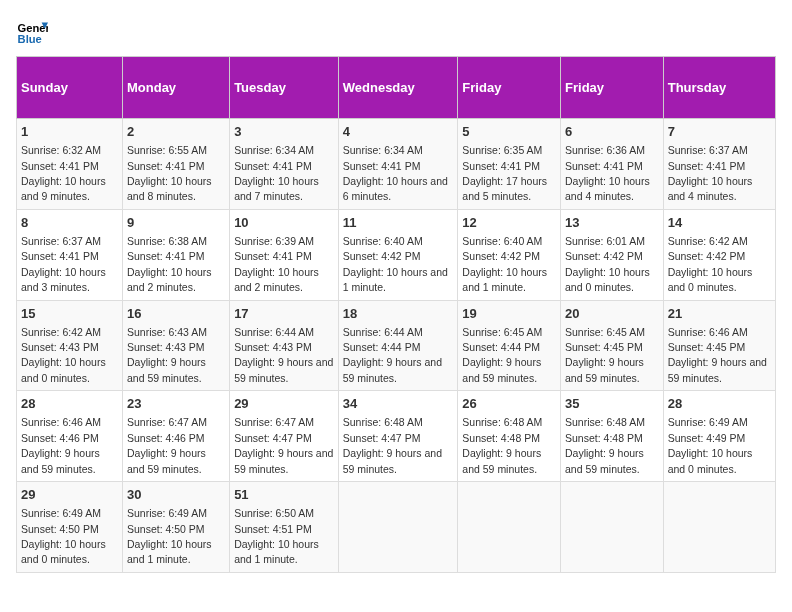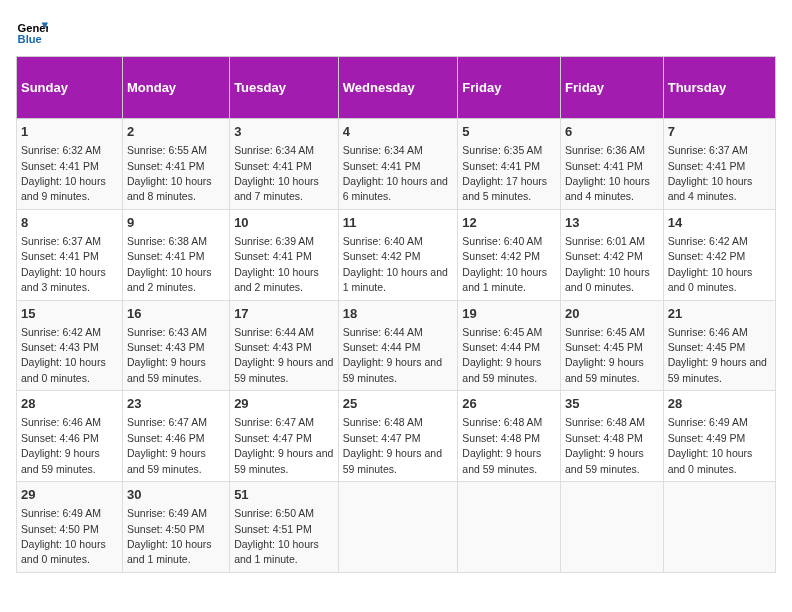--- a/index.html
+++ b/index.html
@@ -126,21 +126,21 @@
         <td><span class="day-number">17</span><span class="day-cell">Sunrise: 6:44 AM</span><br><span class="day-cell">Sunset: 4:43 PM</span><br><span class="day-cell">Daylight: 9 hours and 59 minutes.</span></td>
         <td><span class="day-number">18</span><span class="day-cell">Sunrise: 6:44 AM</span><br><span class="day-cell">Sunset: 4:44 PM</span><br><span class="day-cell">Daylight: 9 hours and 59 minutes.</span></td>
         <td><span class="day-number">19</span><span class="day-cell">Sunrise: 6:45 AM</span><br><span class="day-cell">Sunset: 4:44 PM</span><br><span class="day-cell">Daylight: 9 hours and 59 minutes.</span></td>
         <td><span class="day-number">20</span><span class="day-cell">Sunrise: 6:45 AM</span><br><span class="day-cell">Sunset: 4:45 PM</span><br><span class="day-cell">Daylight: 9 hours and 59 minutes.</span></td>
         <td><span class="day-number">21</span><span class="day-cell">Sunrise: 6:46 AM</span><br><span class="day-cell">Sunset: 4:45 PM</span><br><span class="day-cell">Daylight: 9 hours and 59 minutes.</span></td>
       </tr>
       <tr>
         <td><span class="day-number">28</span><span class="day-cell">Sunrise: 6:46 AM</span><br><span class="day-cell">Sunset: 4:46 PM</span><br><span class="day-cell">Daylight: 9 hours and 59 minutes.</span></td>
         <td><span class="day-number">23</span><span class="day-cell">Sunrise: 6:47 AM</span><br><span class="day-cell">Sunset: 4:46 PM</span><br><span class="day-cell">Daylight: 9 hours and 59 minutes.</span></td>
         <td><span class="day-number">29</span><span class="day-cell">Sunrise: 6:47 AM</span><br><span class="day-cell">Sunset: 4:47 PM</span><br><span class="day-cell">Daylight: 9 hours and 59 minutes.</span></td>
-        <td><span class="day-number">25</span><span class="day-cell">Sunrise: 6:48 AM</span><br><span class="day-cell">Sunset: 4:47 PM</span><br><span class="day-cell">Daylight: 9 hours and 59 minutes.</span></td>
+        <td><span class="day-number">34</span><span class="day-cell">Sunrise: 6:48 AM</span><br><span class="day-cell">Sunset: 4:47 PM</span><br><span class="day-cell">Daylight: 9 hours and 59 minutes.</span></td>
         <td><span class="day-number">26</span><span class="day-cell">Sunrise: 6:48 AM</span><br><span class="day-cell">Sunset: 4:48 PM</span><br><span class="day-cell">Daylight: 9 hours and 59 minutes.</span></td>
         <td><span class="day-number">35</span><span class="day-cell">Sunrise: 6:48 AM</span><br><span class="day-cell">Sunset: 4:48 PM</span><br><span class="day-cell">Daylight: 9 hours and 59 minutes.</span></td>
         <td><span class="day-number">28</span><span class="day-cell">Sunrise: 6:49 AM</span><br><span class="day-cell">Sunset: 4:49 PM</span><br><span class="day-cell">Daylight: 10 hours and 0 minutes.</span></td>
       </tr>
       <tr>
         <td><span class="day-number">29</span><span class="day-cell">Sunrise: 6:49 AM</span><br><span class="day-cell">Sunset: 4:50 PM</span><br><span class="day-cell">Daylight: 10 hours and 0 minutes.</span></td>
         <td><span class="day-number">30</span><span class="day-cell">Sunrise: 6:49 AM</span><br><span class="day-cell">Sunset: 4:50 PM</span><br><span class="day-cell">Daylight: 10 hours and 1 minute.</span></td>
         <td><span class="day-number">51</span><span class="day-cell">Sunrise: 6:50 AM</span><br><span class="day-cell">Sunset: 4:51 PM</span><br><span class="day-cell">Daylight: 10 hours and 1 minute.</span></td>
         <td></td>
         <td></td>

